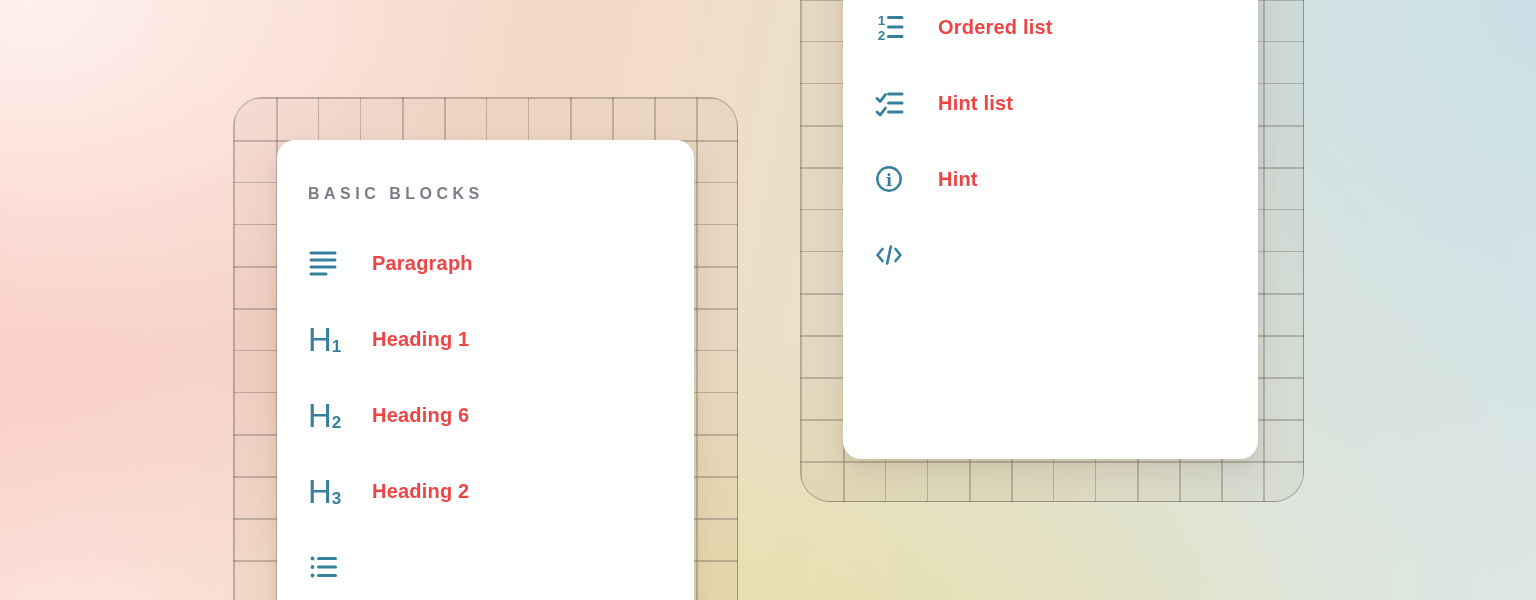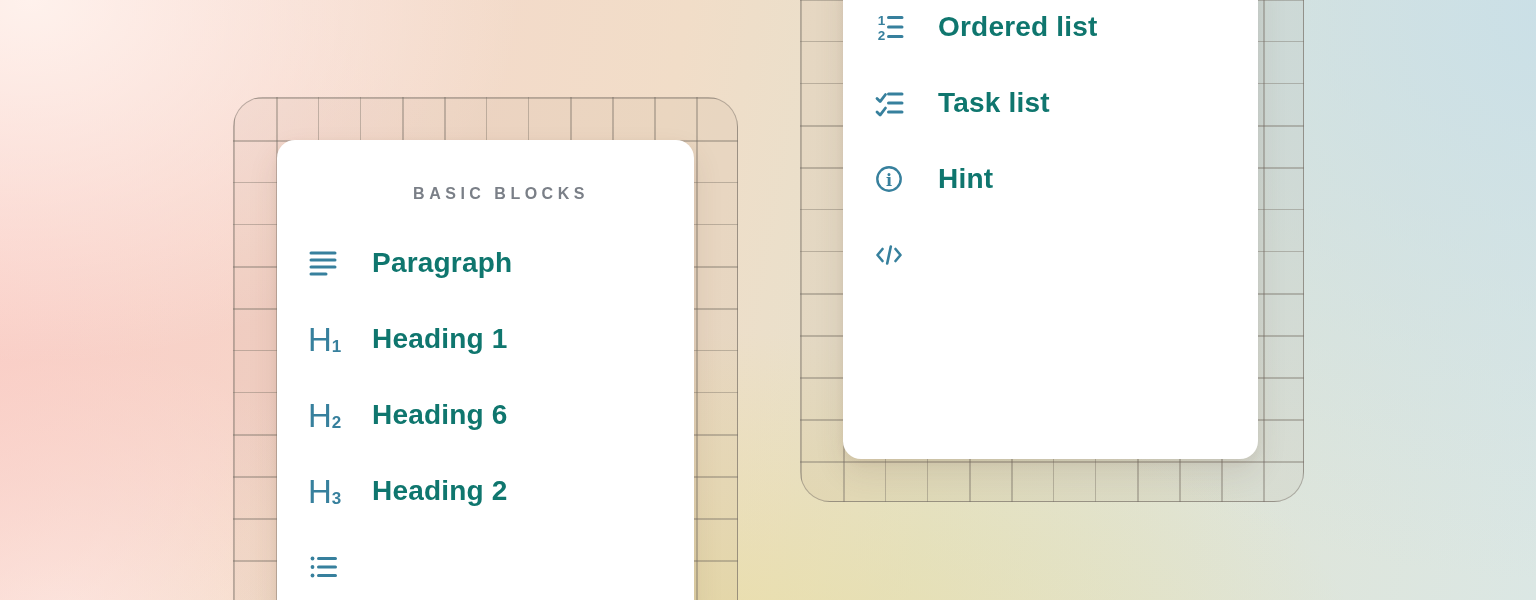--- a/index.html
+++ b/index.html
@@ -38,37 +38,36 @@
   }
   .card-left  { left:277px; top:140px; width:417px; height:480px; }
   .card-right { left:843px; top:-44px; width:415px; height:503px; padding-top:33px; }
 
   .section-label {
     margin:46px 0 0 31px;
     font-size:16px; line-height:15px;
     font-weight:700; letter-spacing:4.5px;
     color:#7a7f87;
     white-space:nowrap;
-    text-align:center;
   }
   .items { margin-top:24px; }
   .item {
     height:76px;
     display:flex; align-items:center;
     padding-left:31px;
     cursor:pointer;
   }
   .icon-box {
     width:30px; height:30px; flex:none;
     margin-right:34px;
     display:flex; align-items:center; justify-content:center;
     overflow:visible; white-space:nowrap;
   }
   .item-label {
-    font-size:28px; font-weight:700; color:#0f766e;
+    font-size:20px; font-weight:700; color:#ef4444;
     letter-spacing:.2px; white-space:nowrap;
   }
 
   
   .h-icon { align-items:flex-end; justify-content:flex-start; }
   .h-letter {
     font-size:33px; line-height:29px; font-weight:400;
     color:#37809d; letter-spacing:-1px;
   }
   .h-digit {
@@ -153,21 +152,21 @@
     </div>
 
     <div class="item">
       <span class="icon-box">
         <svg width="30" height="30" viewBox="0 0 30 30">
           <path class="stroke" stroke-width="2.8" d="M3 10.5 l3.1 3.1 L11.5 6.5"></path>
           <path class="stroke" stroke-width="2.8" d="M3 24 l3.1 3.1 L11.5 20"></path>
           <path class="stroke" stroke-width="3" d="M14.5 6 H28 M14.5 15 H28 M14.5 24 H28"></path>
         </svg>
       </span>
-      <span class="item-label">Task list</span>
+      <span class="item-label">Hint list</span>
     </div>
 
 
     <div class="item">
       <span class="icon-box">
         <svg width="30" height="30" viewBox="0 0 30 30">
           <circle class="stroke" stroke-width="2.4" cx="15" cy="15" r="11.7"></circle>
           <text class="serif-i" x="15" y="21.5" text-anchor="middle">i</text>
         </svg>
       </span>

